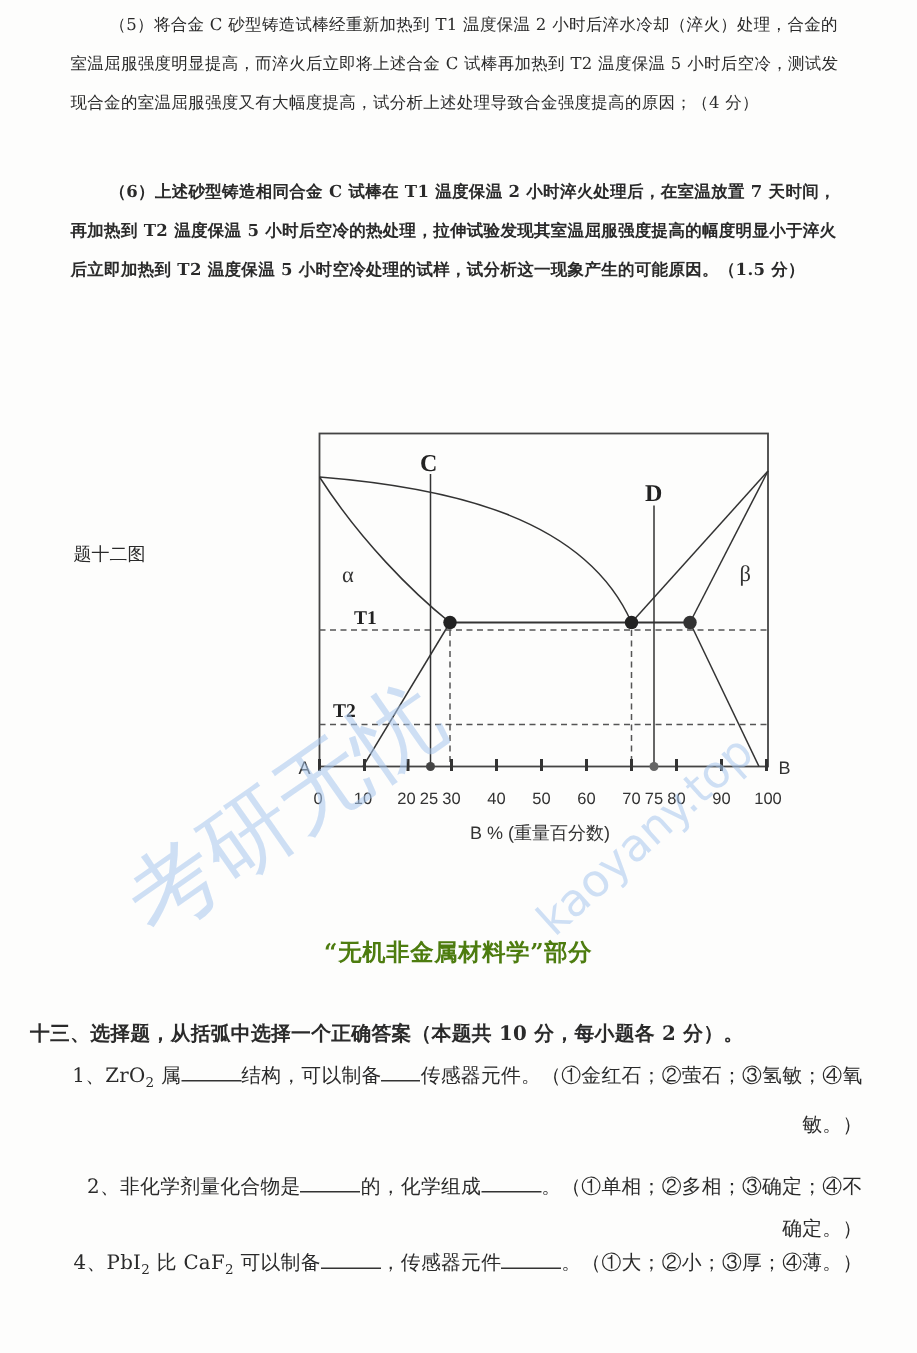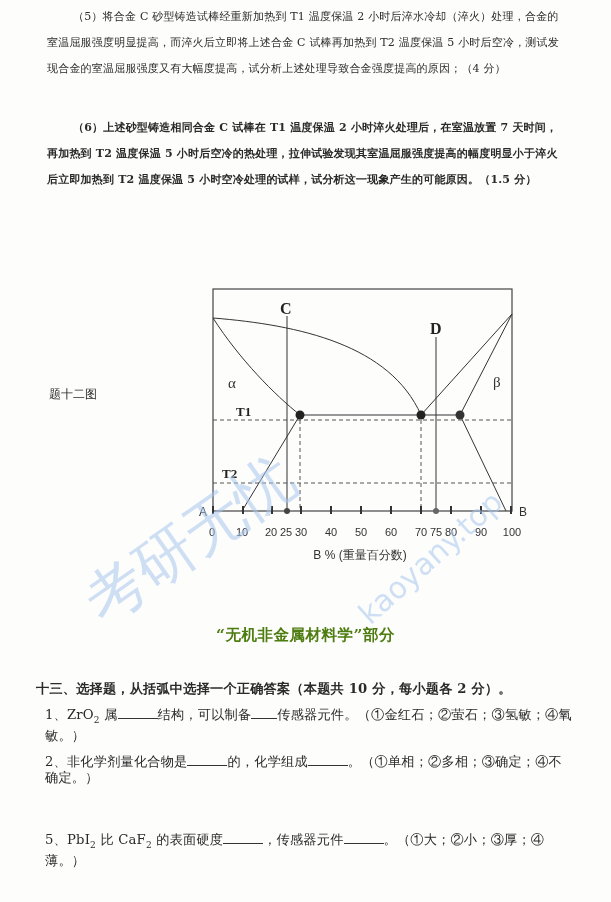--- a/index.html
+++ b/index.html
@@ -10,33 +10,33 @@
     color: #2a2a2a;
     position: relative;
   }
   .para {
     position: absolute; left: 47px; width: 520px;
     font-size: 11px; line-height: 26px; letter-spacing: 0.2px;
   }
   .para .indent { display: inline-block; width: 26px; }
   #q5 { top: 4px; }
   #q6 { top: 115px; font-weight: bold; }
-  .fig-caption { position: absolute; left: 49px; top: 386px; font-size: 12px; }
+  .fig-caption { position: absolute; left: 49px; top: 361px; font-size: 12px; }
   #diagram { position: absolute; left: 0; top: 0; }
   .section-title {
     position: absolute; top: 625px; left: 0; width: 611px; text-align: center;
     font-size: 15.5px; font-weight: bold; letter-spacing: 0.5px; color: #4d7c0f;
   }
-  .q-head { position: absolute; left: 20px; top: 680px; font-size: 13.2px; font-weight: bold; letter-spacing: 0.2px; margin-left: 16px; }
+  .q-head { position: absolute; left: 20px; top: 680px; font-size: 13.2px; font-weight: bold; letter-spacing: 0.2px; }
   .q-item {
     position: absolute; left: 45px; width: 530px;
-    font-size: 13.2px; line-height: 16px; letter-spacing: 0.2px;
+    font-size: 13.2px; line-height: 28px; letter-spacing: 0.2px; text-align: right;
   }
   #item1 { top: 704px; }
-  #item2 { top: 751px; }
+  #item2 { top: 778px; }
   #item3 { top: 829px; }
   .blank { display: inline-block; border-bottom: 1px solid #333; height: 14px; vertical-align: baseline; }
   .b6 { width: 40px; }
   .b4 { width: 26px; }
   sub { font-size: 9px; }
   .wm { position: absolute; color: #a9c8ef; opacity: 0.55; font-family: "DejaVu Sans", sans-serif; pointer-events: none; }
 </style>
 </head>
 <body>
 
@@ -128,13 +128,13 @@
 <div class="wm" style="left:340px; top:540px; font-size:30px; transform:rotate(-42deg);">kaoyany.top</div>
 
 <div class="section-title">“无机非金属材料学”部分</div>
 
 <div class="q-head">十三、选择题，从括弧中选择一个正确答案（本题共 10 分，每小题各 2 分）。</div>
 
 <div id="item1" class="q-item"><span>1、ZrO</span><sub>2</sub><span> 属</span><span class="blank b6"></span><span>结构，可以制备</span><span class="blank b4"></span><span>传感器元件。（①金红石；②萤石；③氢敏；④氧敏。）</span></div>
 
 <div id="item2" class="q-item"><span>2、非化学剂量化合物是</span><span class="blank b6"></span><span>的，化学组成</span><span class="blank b6"></span><span>。（①单相；②多相；③确定；④不确定。）</span></div>
 
-<div id="item3" class="q-item"><span>5、PbI</span><sub>2</sub><span> 比 CaF</span><sub>2</sub><span> 的表面硬度</span><span class="blank b6"></span><span>，传感器元件</span><span class="blank b6"></span><span>。（①大；②小；③厚；④薄。）</span></div>
+<div id="item3" class="q-item"><span>4、PbI</span><sub>2</sub><span> 比 CaF</span><sub>2</sub><span> 可以制备</span><span class="blank b6"></span><span>，传感器元件</span><span class="blank b6"></span><span>。（①大；②小；③厚；④薄。）</span></div>
 
 </body></html>

